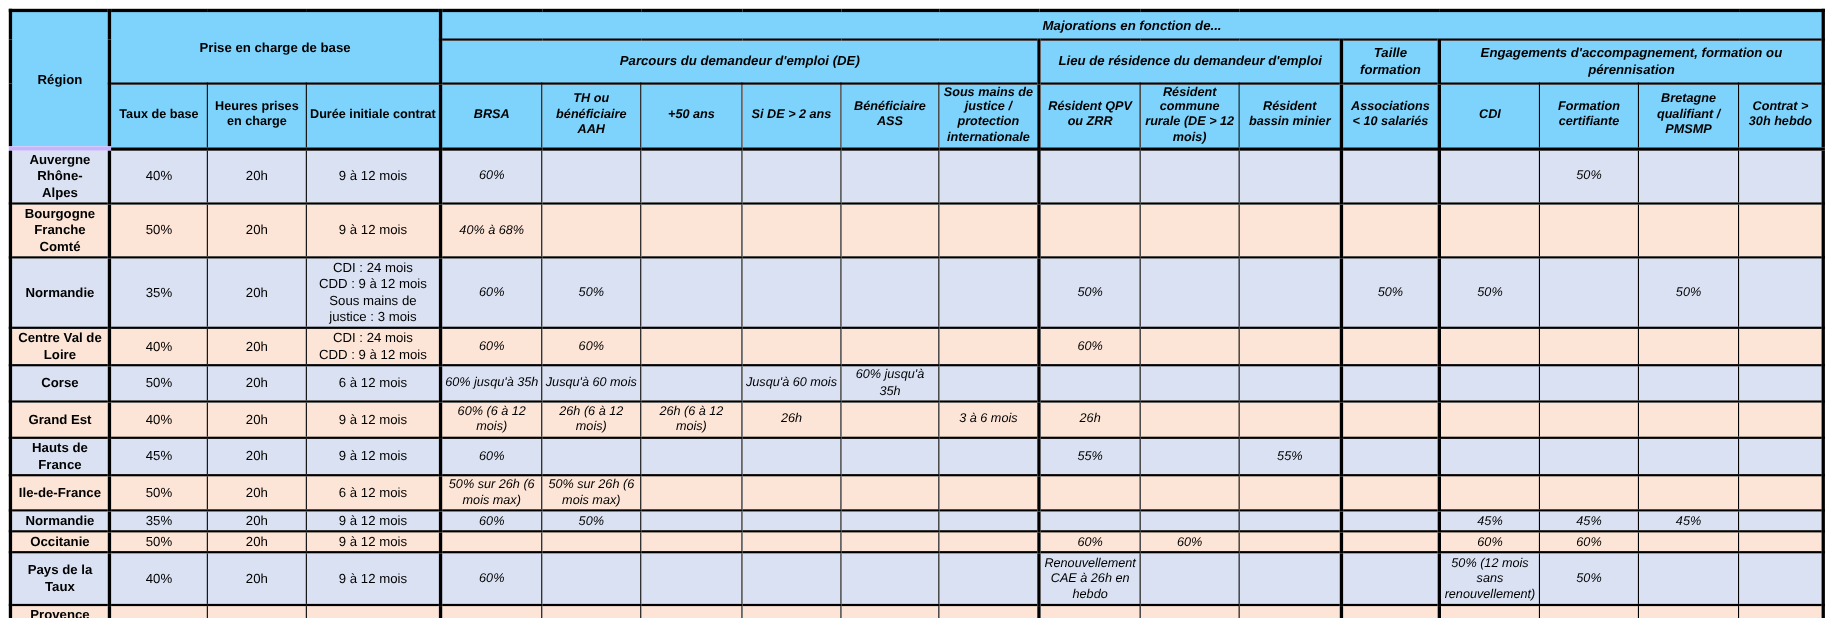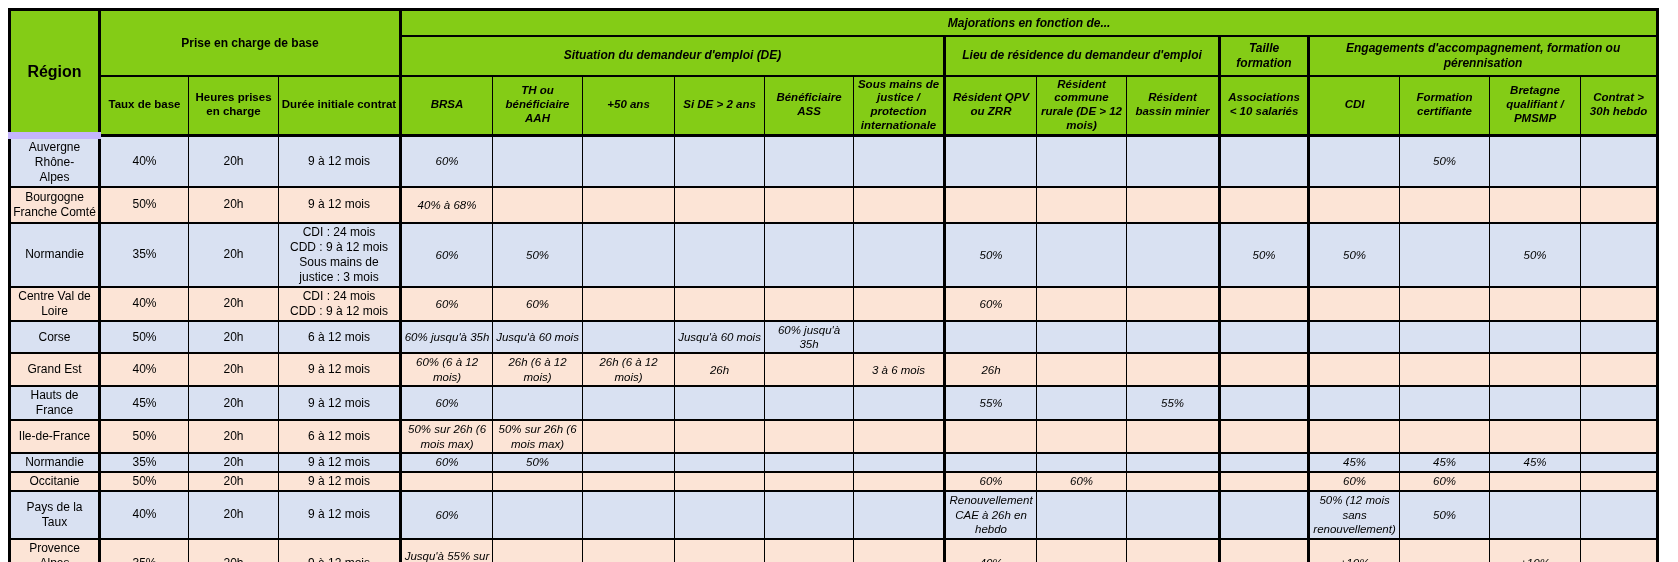--- a/index.html
+++ b/index.html
@@ -12,34 +12,34 @@
   .page { padding: 8px 0 0 8px; }
   table.grid {
     border-collapse: collapse; table-layout: fixed;
     width: 1648px; border: 3px solid #000;
   }
   th, td {
     border: 1px solid #000;
     text-align: center; vertical-align: middle;
     padding: 1px 2px; white-space: pre-line; overflow: hidden;
   }
-  thead th { background: #84cc16; font-weight: bold; }
+  thead th { background: #7dd3fc; font-weight: bold; }
   tr.hrow-a { height: 26px; }
   tr.hrow-b { height: 40px; }
   tr.hrow-c { height: 50px; }
   .hrow-a th, .hrow-b th { font-size: 12px; line-height: 1.2; border-bottom: 2px solid #000; }
   .hrow-c th { font-size: 11.5px; line-height: 1.2; border-bottom: 3px solid #000; }
-  th.region-head { font-size: 16px; border-bottom: 7px solid #c4b5fd; }
+  th.region-head { font-size: 12px; border-bottom: 4px solid #c4b5fd; }
   .italic { font-style: italic; }
   .thick-r { border-right: 3px solid #000; }
   tbody th, tbody td {
     font-size: 12px; line-height: 1.25;
     border-top: 2px solid #000; border-bottom: 2px solid #000;
   }
-  tbody th.region-cell { font-weight: normal; }
+  tbody th.region-cell { font-weight: bold; }
   tbody td.maj { font-style: italic; font-size: 11.5px; }
   tbody tr.blue  > th, tbody tr.blue  > td { background: #D9E1F2; }
   tbody tr.peach > th, tbody tr.peach > td { background: #FCE4D6; }
 </style>
 </head>
 <body>
 
 <div class="page">
   <table class="grid">
     <colgroup>
@@ -62,21 +62,21 @@
       <col style="width:91px">
         <col style="width:77px">
     </colgroup>
     <thead>
       <tr class="hrow-a">
         <th rowspan="3" class="region-head thick-r">Région</th>
         <th rowspan="2" colspan="3" class="thick-r">Prise en charge de base</th>
         <th colspan="14" class="italic">Majorations en fonction de...</th>
       </tr>
       <tr class="hrow-b">
-        <th colspan="6" class="italic thick-r">Situation du demandeur d'emploi (DE)</th>
+        <th colspan="6" class="italic thick-r">Parcours du demandeur d'emploi (DE)</th>
         <th colspan="3" class="italic thick-r">Lieu de résidence du demandeur d'emploi</th>
         <th class="italic thick-r">Taille formation</th>
         <th colspan="4" class="italic">Engagements d'accompagnement, formation ou pérennisation</th>
       </tr>
       <tr class="hrow-c">
         <th>Taux de base</th>
         <th>Heures prises en charge</th>
         <th class="thick-r">Durée initiale contrat</th>
         <th class="italic">BRSA</th>
         <th class="italic">TH ou bénéficiaire AAH</th>

